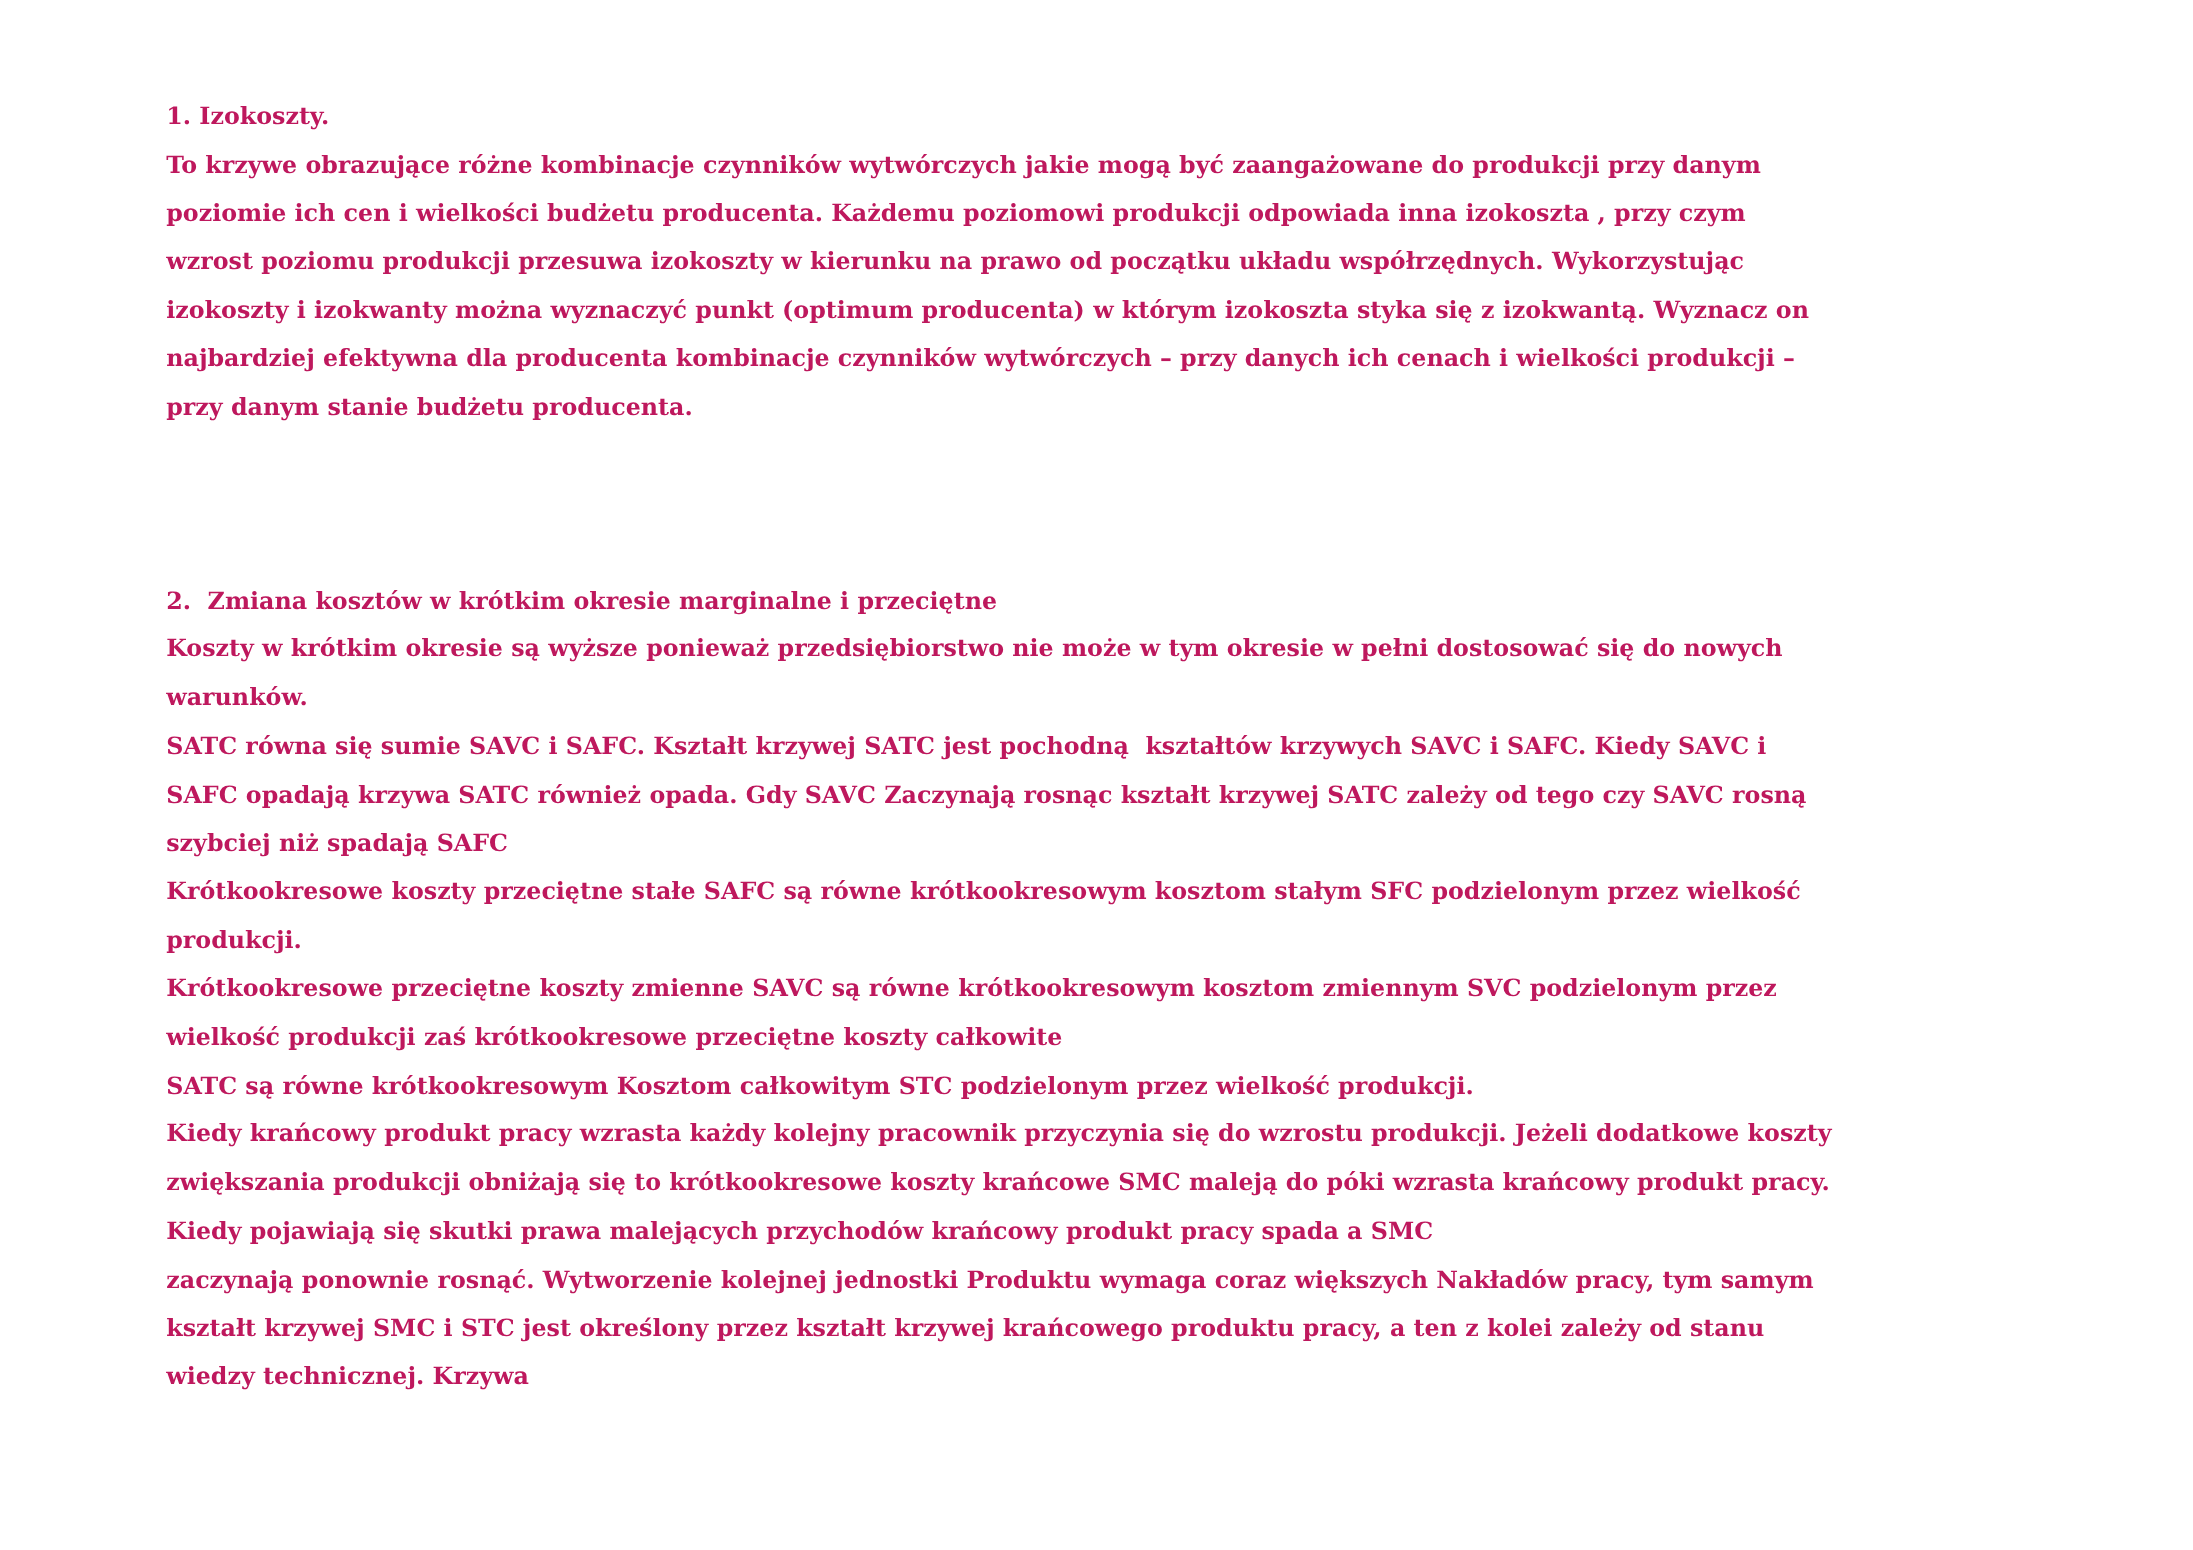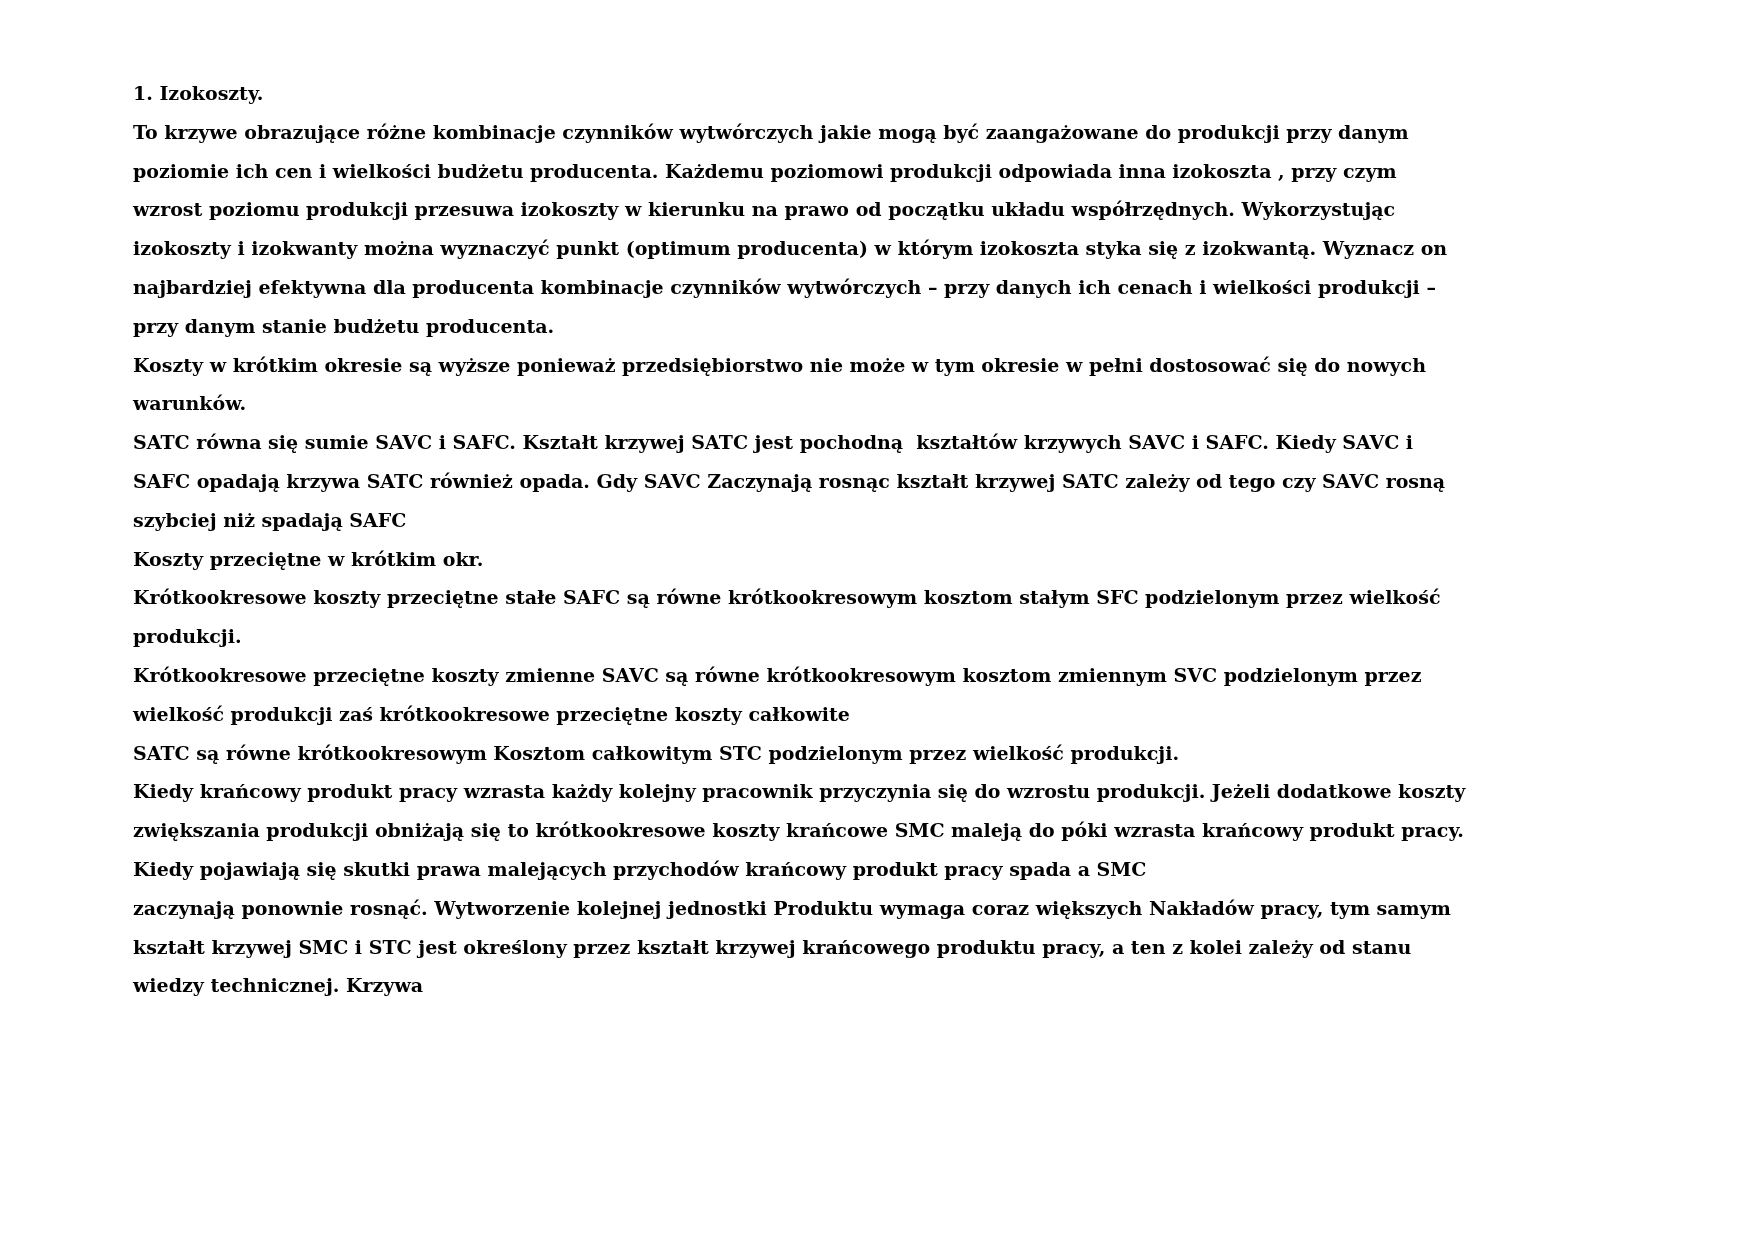--- a/index.html
+++ b/index.html
@@ -7,21 +7,21 @@
     padding: 0;
     background: #ffffff;
   }
   .page {
     position: relative;
     width: 1754px;
     height: 1240px;
     background: #ffffff;
     overflow: hidden;
     font-family: "DejaVu Serif", "Liberation Serif", serif;
-    color: #000000;
+    color: #be185d;
   }
   .content {
     position: absolute;
     top: 74px;
     left: 133px;
     width: 1334px;
     font-size: 19px;
     line-height: 38.8px;
     text-align: left;
   }
@@ -46,25 +46,25 @@
 </head>
 <body>
 
 <div class="page">
   <div class="content">
 
     <h2 class="heading">1. Izokoszty.</h2>
 
     <p class="para">To krzywe obrazujące różne kombinacje czynników wytwórczych jakie mogą być zaangażowane do produkcji przy danym poziomie ich cen i wielkości budżetu producenta. Każdemu poziomowi produkcji odpowiada inna izokoszta , przy czym wzrost poziomu produkcji przesuwa izokoszty w kierunku na prawo od początku układu współrzędnych. Wykorzystując izokoszty i izokwanty można wyznaczyć punkt (optimum producenta) w którym izokoszta styka się z izokwantą. Wyznacz on najbardziej efektywna dla producenta kombinacje czynników wytwórczych – przy danych ich cenach i wielkości produkcji – przy danym stanie budżetu producenta.</p>
 
+    <h2 class="heading gap-top">2.  Zmiana kosztów w krótkim okresie marginalne i przeciętne</h2>
 
     <p class="para">Koszty w krótkim okresie są wyższe ponieważ przedsiębiorstwo nie może w tym okresie w pełni dostosować się do nowych warunków.
 SATC równa się sumie SAVC i SAFC. Kształt krzywej SATC jest pochodną  kształtów krzywych SAVC i SAFC. Kiedy SAVC i SAFC opadają krzywa SATC również opada. Gdy SAVC Zaczynają rosnąc kształt krzywej SATC zależy od tego czy SAVC rosną szybciej niż spadają SAFC</p>
 
-    <h3 class="heading">Koszty przeciętne w krótkim okr.</h3>
 
     <p class="para">Krótkookresowe koszty przeciętne stałe SAFC są równe krótkookresowym kosztom stałym SFC podzielonym przez wielkość produkcji.
 Krótkookresowe przeciętne koszty zmienne SAVC są równe krótkookresowym kosztom zmiennym SVC podzielonym przez wielkość produkcji zaś krótkookresowe przeciętne koszty całkowite
 SATC są równe krótkookresowym Kosztom całkowitym STC podzielonym przez wielkość produkcji.</p>
 
 
     <p class="para">Kiedy krańcowy produkt pracy wzrasta każdy kolejny pracownik przyczynia się do wzrostu produkcji. Jeżeli dodatkowe koszty zwiększania produkcji obniżają się to krótkookresowe koszty krańcowe SMC maleją do póki wzrasta krańcowy produkt pracy. Kiedy pojawiają się skutki prawa malejących przychodów krańcowy produkt pracy spada a SMC
 zaczynają ponownie rosnąć. Wytworzenie kolejnej jednostki Produktu wymaga coraz większych Nakładów pracy, tym samym kształt krzywej SMC i STC jest określony przez kształt krzywej krańcowego produktu pracy, a ten z kolei zależy od stanu wiedzy technicznej. Krzywa</p>
 
   </div>

